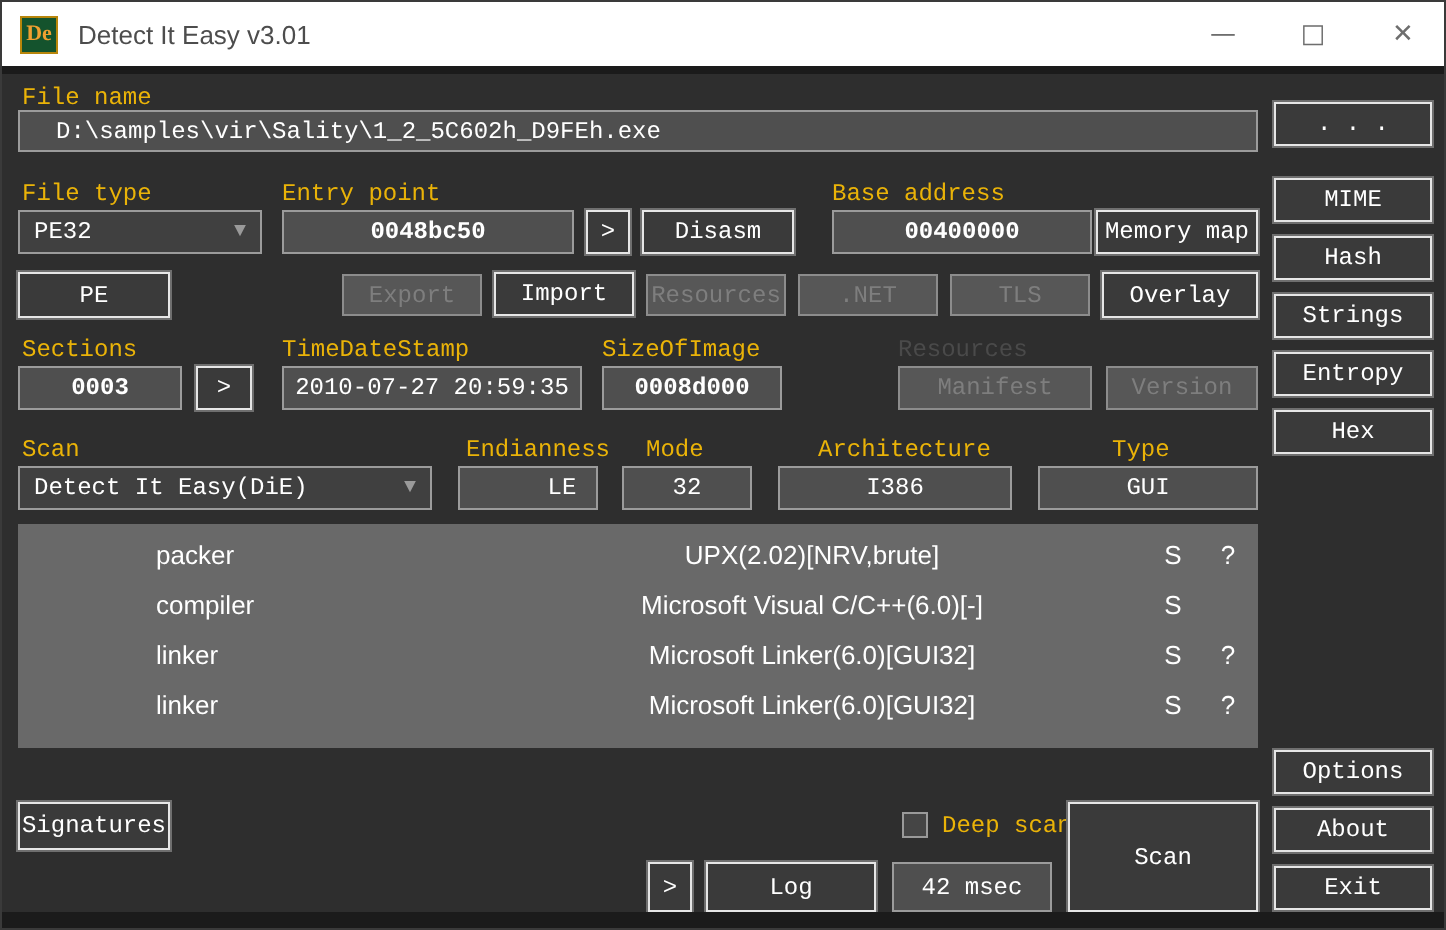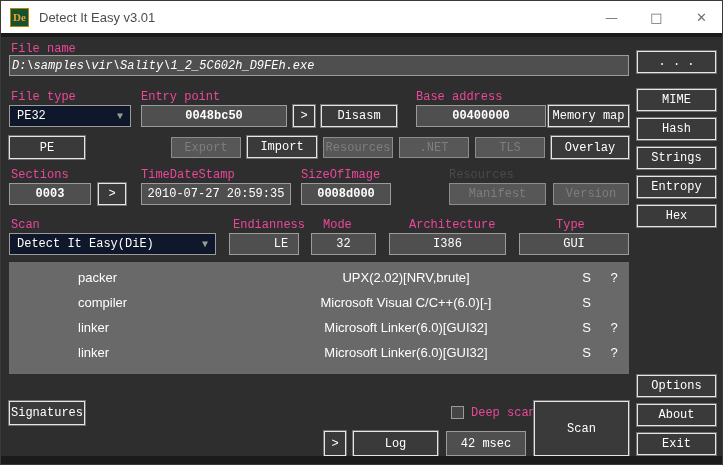--- a/index.html
+++ b/index.html
@@ -25,38 +25,38 @@
     font:13px "Liberation Sans", sans-serif;
   }
   .tb-spacer { flex:1; }
   .tb-btn {
     width:45px; height:32px; display:flex; align-items:center; justify-content:center;
     color:#6e6e6e; font:13px "DejaVu Sans", sans-serif;
   }
   .top-strip { position:absolute; top:32px; left:0; width:723px; height:4px; background:#1b1b1b; }
   
   .client { position:absolute; top:32px; left:0; width:723px; height:433px; }
-  .lbl { position:absolute; color:#ec4899; font:12px "Liberation Mono", monospace; white-space:nowrap; }
+  .lbl { position:absolute; color:#eab308; font:12px "Liberation Mono", monospace; white-space:nowrap; }
   .lbl.dis { color:#4a4a4a; }
   .field {
     position:absolute; background:#4f4f4f; border:1px solid #9b9b9b; color:#ffffff;
     font:12px "Liberation Mono", monospace;
     display:flex; align-items:center; justify-content:center; white-space:nowrap;
   }
   .field.bold { font-weight:bold; }
-  .field.left { justify-content:flex-start; padding-left:2px;font-style:italic; }
+  .field.left { justify-content:flex-start; padding-left:18px; }
   .btn {
     position:absolute; background:#3a3a3a; border:1px solid #e6e6e6;
     box-shadow:0 0 0 1px #6f6f6f; color:#ffffff;
     font:12px "Liberation Mono", monospace;
     display:flex; align-items:center; justify-content:center; cursor:default; white-space:nowrap;
   }
   .btn.dis { background:#575757; border:1px solid #8c8c8c; box-shadow:none; color:#7e7e7e; }
   .select {
-    position:absolute; background:#0f172a; border:1px solid #9b9b9b; color:#ffffff;
+    position:absolute; background:#404040; border:1px solid #9b9b9b; color:#ffffff;
     font:12px "Liberation Mono", monospace;
     display:flex; align-items:center; justify-content:space-between; padding:0 7px;
   }
   .select .arrow { color:#9a9a9a; font-size:10px; }
   .list {
     position:absolute; left:8px; top:229px; width:620px; height:112px;
     background:#696969; padding-top:3px;padding-left:44px;
   }
   .row { display:flex; height:25px; align-items:center; color:#fff; font:13px "Liberation Sans", sans-serif; }
   .row .kind { width:185px; padding-left:25px; }

